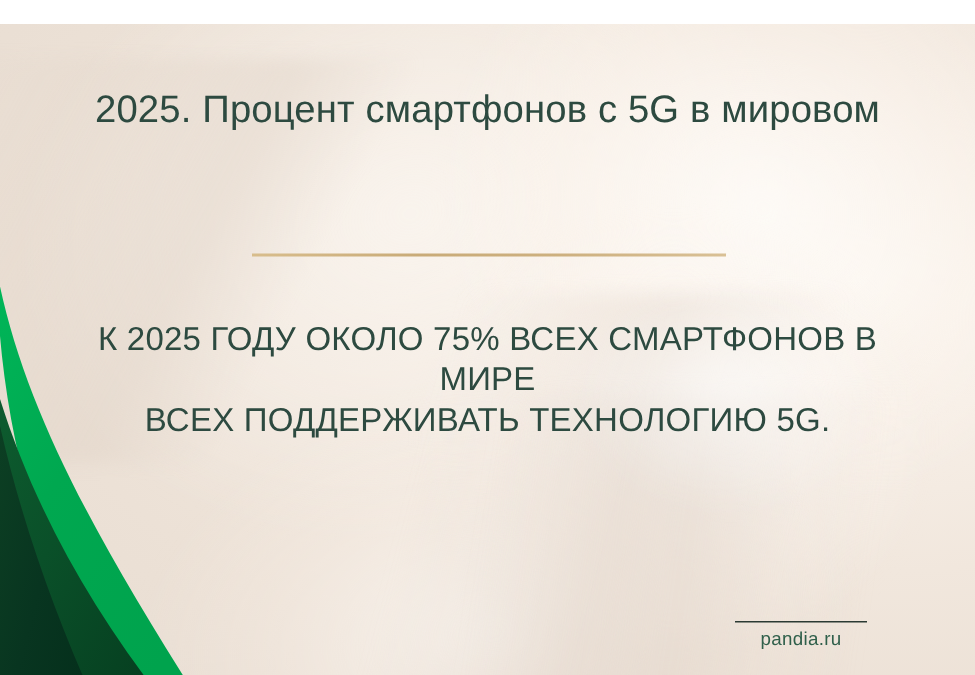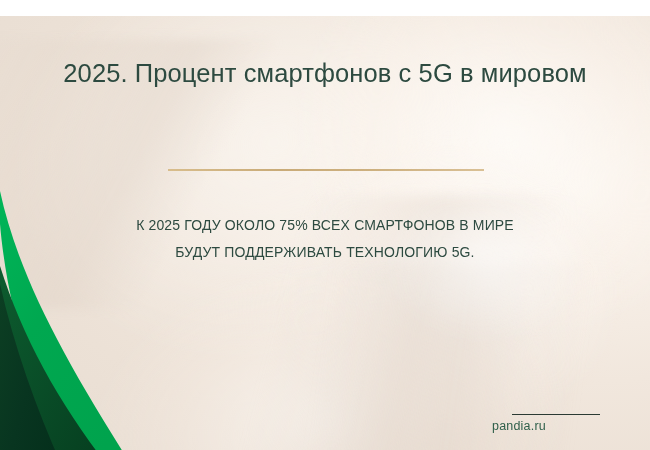--- a/index.html
+++ b/index.html
@@ -112,32 +112,33 @@
     height: 1.6px;
     background: linear-gradient(90deg, #d8bd8c 0%, #c9ab78 35%, #cdb07f 65%, #d9c095 100%);
   }
   .subtitle {
     position: absolute;
     left: 60px;
     top: 196px;
     width: 530px;
     text-align: center;
     color: #2d4a40;
-    font-size: 14px;
+    font-size: 22px;
     line-height: 27px;
     font-weight: 400;
     letter-spacing: 0.15px;
   }
 
   
   .watermark {
     position: absolute;
-    left: 492px;
+    left: 470px;
     top: 398px;
     width: 128px;
+    text-align: center;
   }
   .watermark-line {
     width: 88px;
     height: 1.4px;
     background: #2b3a33;
     margin: 0 auto 3px auto;
   }
   .watermark-text {
     color: #2f5f4a;
     font-size: 12.5px;
@@ -187,21 +188,21 @@
   </svg>
 
   <div class="title">
     <div>2025. Процент смартфонов с 5G в мировом</div>
   </div>
 
   <div class="divider"></div>
 
   <div class="subtitle">
     <div>К 2025 ГОДУ ОКОЛО 75% ВСЕХ СМАРТФОНОВ В МИРЕ</div>
-    <div>БУДУТ ПОДДЕРЖИВАТЬ ТЕХНОЛОГИЮ 5G.</div>
+    <div>ВСЕХ ПОДДЕРЖИВАТЬ ТЕХНОЛОГИЮ 5G.</div>
   </div>
 
   <div class="watermark">
     <div class="watermark-line"></div>
     <div class="watermark-text">pandia.ru</div>
   </div>
 
 </div>
 
 </body></html>

